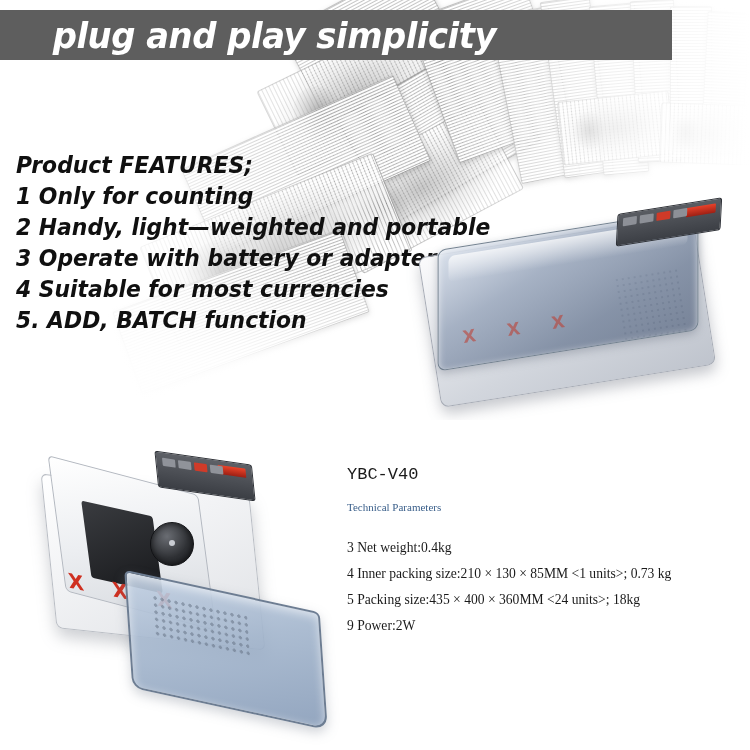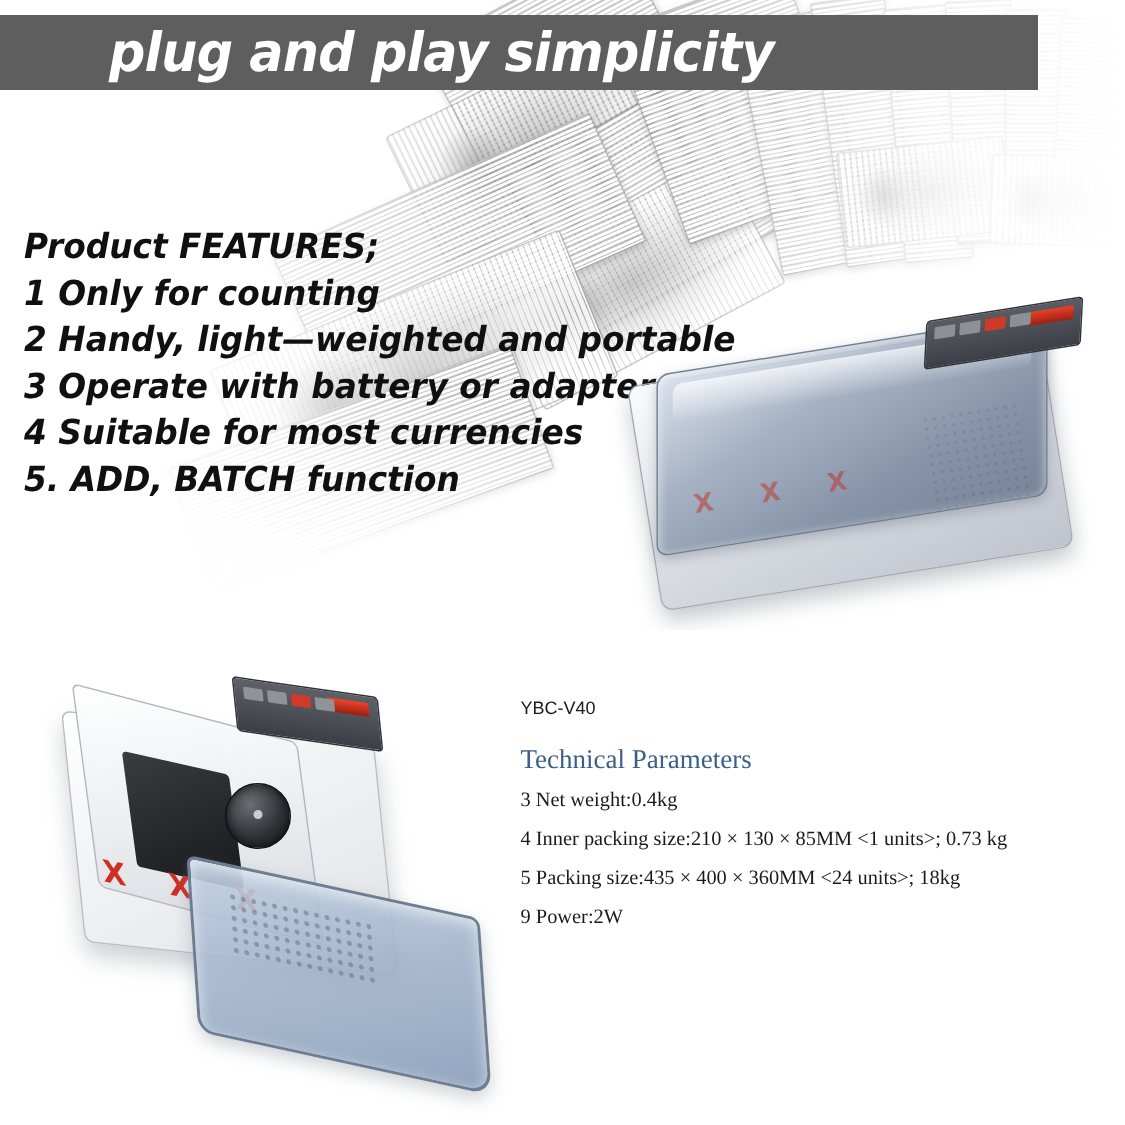--- a/index.html
+++ b/index.html
@@ -51,21 +51,21 @@
   }
   .fade-left{
     position:absolute;left:0;top:0;width:330px;height:420px;
     background:linear-gradient(to right, rgba(255,255,255,.93) 0%, rgba(255,255,255,.80) 45%, rgba(255,255,255,0) 100%);
   }
 
   
   .banner{
     position:absolute;left:0;top:10px;width:672px;height:50px;
     background:#5e5e5e;
-    display:flex;align-items:center;padding-left:20px;
+    display:flex;align-items:center;
   }
   .banner-text{
     color:#ffffff;
     font-size:36px;
     font-weight:bold;
     font-style:italic;
     letter-spacing:-0.5px;
     padding-left:56px;
     white-space:nowrap;
     font-family:"DejaVu Sans", sans-serif;
@@ -197,26 +197,26 @@
   }
   .uo-tray-dots{
     position:absolute;left:24px;top:16px;width:96px;height:42px;
     background-image:radial-gradient(circle, rgba(95,108,126,.5) 30%, rgba(255,255,255,0) 32%);
     background-size:7px 7px;
   }
 
   
   .specs{position:absolute;left:347px;top:25px;width:396px;}
   .spec-model{
-    font-family:Liberation Sans, sans-serif;
-    font-size:12px;color:#1a1a1a;margin-bottom:17px;
+    font-family:Liberation Mono, monospace;
+    font-size:17px;color:#1a1a1a;margin-bottom:17px;
   }
   .spec-title{
     font-family:"Liberation Serif", serif;
-    font-size:18px;color:#3a5f8a;margin-bottom:3px;
+    font-size:11px;color:#3a5f8a;margin-bottom:22px;
   }
   .spec-line{
     font-family:"Liberation Serif", serif;
     font-size:13.6px;color:#1a1a1a;
     line-height:26px;white-space:nowrap;
   }
 </style>
 </head>
 <body>
 

